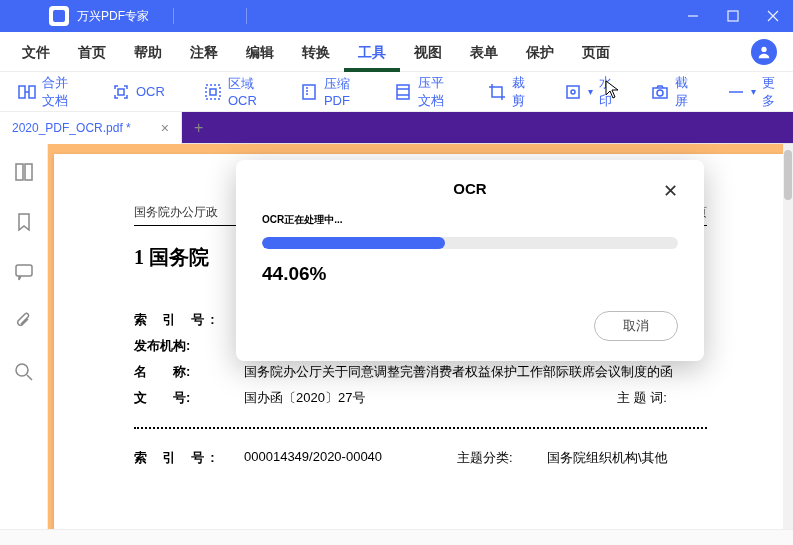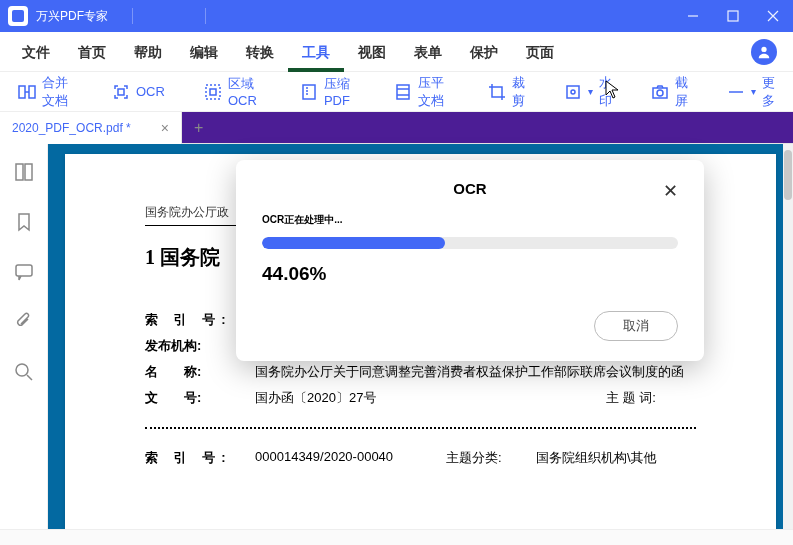--- a/index.html
+++ b/index.html
@@ -1,17 +1,17 @@
 <!DOCTYPE html>
 <html><head>
 <meta charset="utf-8">
 <style>
 *{margin:0;padding:0;box-sizing:border-box;font-family:"Microsoft YaHei","Segoe UI",sans-serif;}
 body{width:793px;height:545px;background:#fff;overflow:hidden;position:relative;}
-.titlebar{height:32px;background:#4268f6;display:flex;align-items:center;color:#fff;font-size:12px;}
+.titlebar{height:32px;background:#4268f6;display:flex;align-items:center;color:#fff;font-size:12px;padding-left:41px;}
 .titlebar .logo{width:20px;height:20px;background:#fff;border-radius:4px;margin:0 8px;display:flex;align-items:center;justify-content:center;}
 .titlebar .logo::before{content:"";width:12px;height:12px;background:#4268f6;border-radius:2px;}
 .titlebar .appname{margin-right:20px;}
 .titlebar .quicktool{padding:0 8px;opacity:.9;}
 .titlebar .sep{width:1px;height:16px;background:rgba(255,255,255,.3);margin:0 4px;}
 .titlebar .spacer{flex:1;}
 .titlebar .winbtn{width:40px;height:32px;display:flex;align-items:center;justify-content:center;opacity:.9;}
 .winbtn svg{width:12px;height:12px;stroke:#fff;stroke-width:1.2;fill:none;}
 .menubar{height:40px;display:flex;align-items:center;padding:0 8px;border-bottom:1px solid #eee;}
 .menubar .mitem{padding:0 14px;font-size:14px;color:#333;height:40px;line-height:40px;font-weight:bold;}
@@ -22,21 +22,21 @@
 .toolbar .tbtn{display:flex;align-items:center;gap:6px;padding:0 10px;height:30px;font-size:13px;color:#4268f6;}
 .toolbar .tico{width:18px;height:18px;display:flex;align-items:center;justify-content:center;}
 .tico svg{width:18px;height:18px;stroke:#4268f6;fill:none;stroke-width:1.5;}
 .tabstrip{height:32px;background:#4c1d95;display:flex;align-items:center;border-bottom:1px solid #e5e5e5;}
 .tabstrip .tab{height:32px;display:flex;align-items:center;padding:0 12px;background:#fff;color:#4268f6;font-size:12px;border-right:1px solid #e5e5e5;gap:30px;}
 .tabstrip .tclose{color:#888;font-size:14px;}
 .tabstrip .tplus{padding:0 12px;color:#888;font-size:16px;}
 .workarea{display:flex;height:calc(545px - 32px - 40px - 40px - 32px - 16px);}
 .sidebar{width:48px;border-right:1px solid #eee;display:flex;flex-direction:column;align-items:center;padding-top:18px;gap:26px;}
 .sidebar .sico svg{width:20px;height:20px;stroke:#888;fill:none;stroke-width:1.5;}
-.page{flex:1;background:#0369a1;padding:10px 13px 0;position:relative;overflow:hidden;}
+.page{flex:1;background:#fdba74;padding:10px 2px 0;position:relative;overflow:hidden;}
 .sheet{background:#fff;margin:0 auto;width:calc(100% - 8px);min-height:600px;box-shadow:0 1px 4px rgba(0,0,0,.15);padding:50px 80px;position:relative;}
 .runhead{font-size:12px;color:#333;border-bottom:1px solid #000;padding-bottom:4px;display:flex;justify-content:space-between;}
 .h1{font-size:20px;font-weight:700;margin:18px 0 40px;font-family:"SimSun",serif;}
 .row{display:flex;font-size:13px;font-family:"SimSun",serif;margin:8px 0;}
 .row .k{width:110px;font-weight:700;letter-spacing:6px;}
 .row .k.tight{letter-spacing:0;}
 .row .v{flex:1;}
 .row .k2{width:90px;font-weight:400;margin-left:30px;}
 .row .v2{width:160px;}
 .dots{border-top:2px dotted #000;margin:20px 0;}
@@ -102,20 +102,21 @@
       <svg viewBox="0 0 12 12">
         <path d="M1 1l10 10M11 1L1 11"></path>
       </svg>
     </span>
 </div>
 
 <div class="menubar">
   <span class="mitem">文件</span>
   <span class="mitem">首页</span>
   <span class="mitem">帮助</span>
+  <span class="mitem">注释</span>
   <span class="mitem">编辑</span>
   <span class="mitem">转换</span>
   <span class="mitem active">工具</span>
   <span class="mitem">视图</span>
   <span class="mitem">表单</span>
   <span class="mitem">保护</span>
   <span class="mitem">页面</span>
   <div class="avatar">
       <svg viewBox="0 0 16 16">
         <circle cx="8" cy="5" r="3"></circle>

